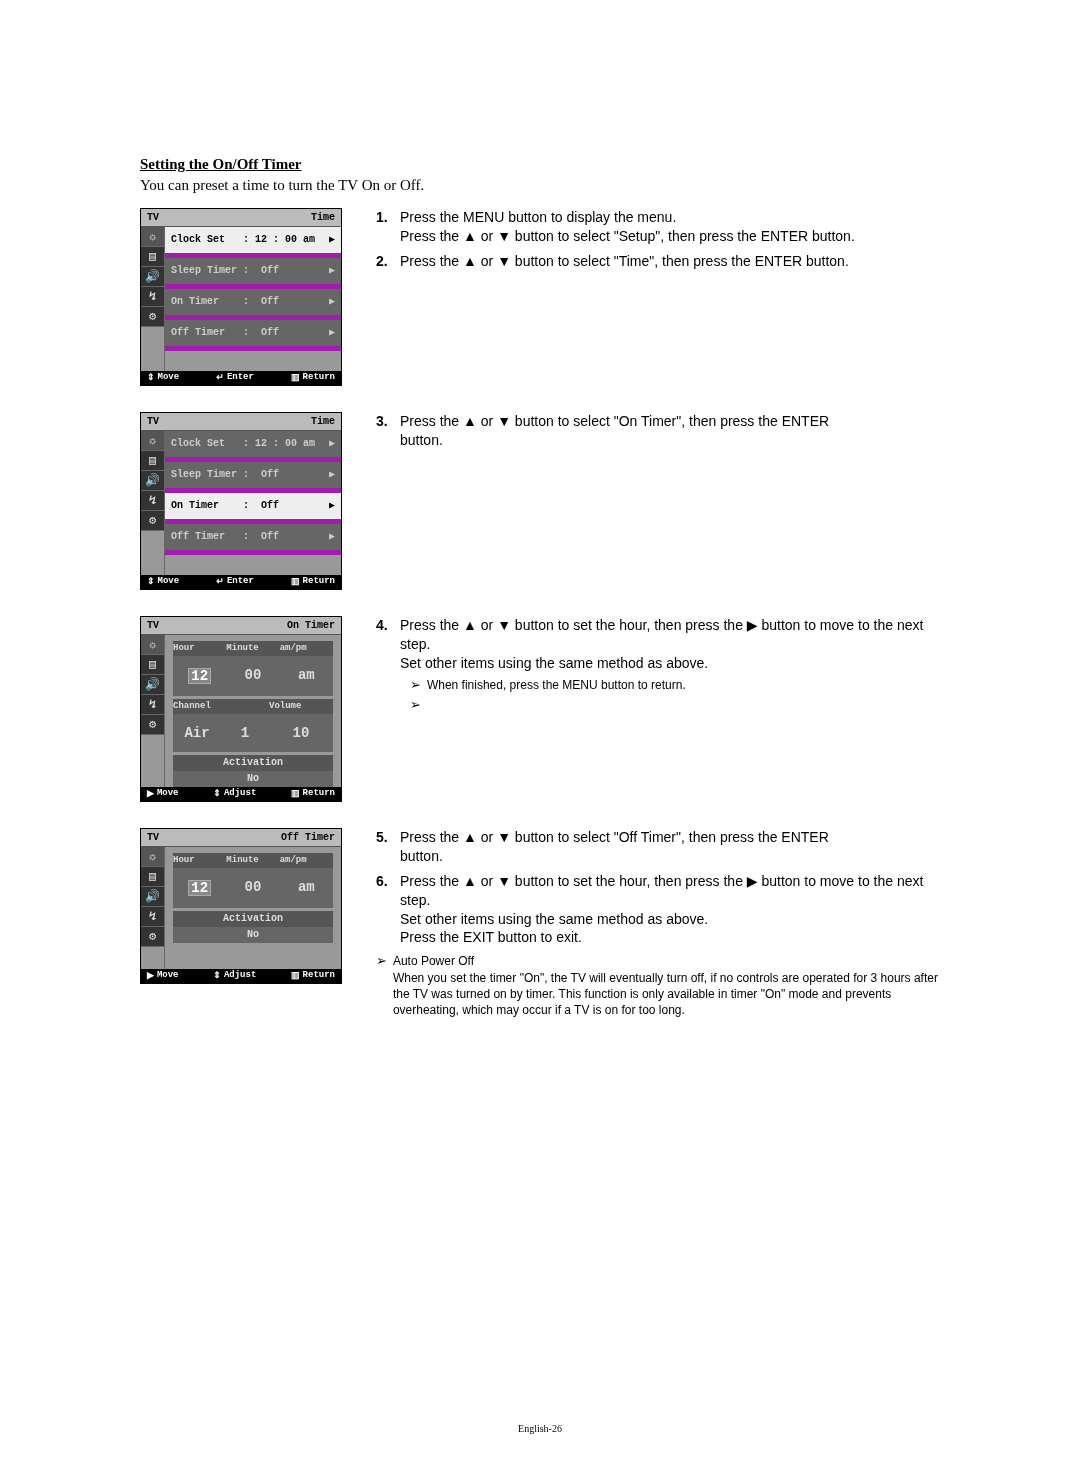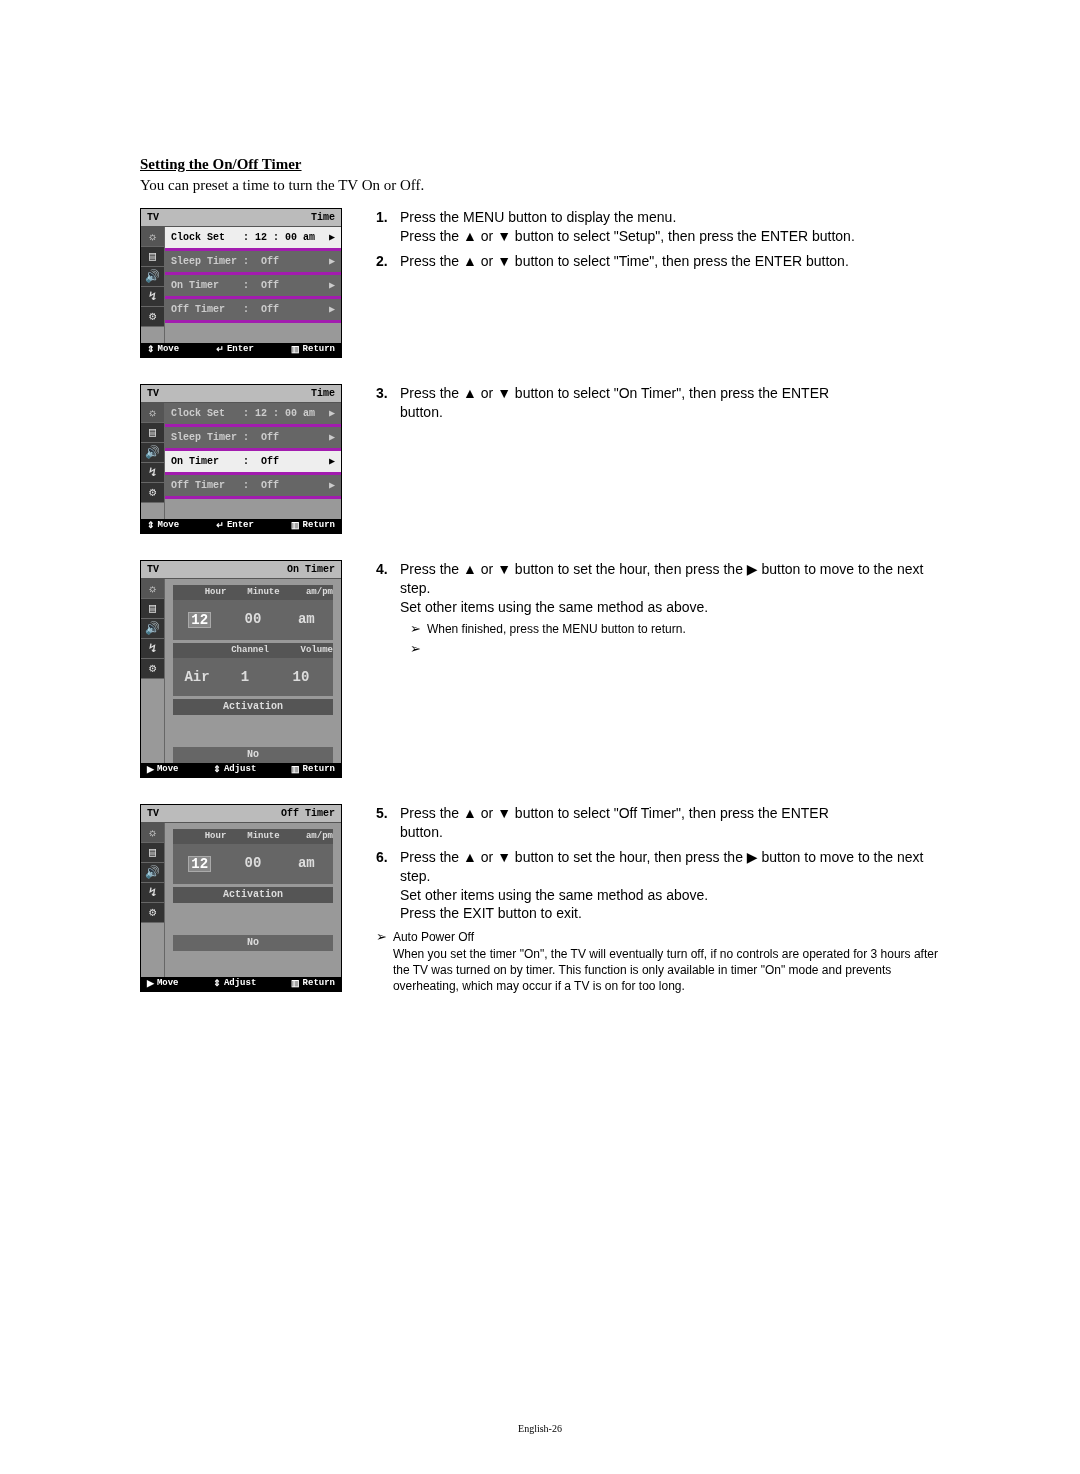--- a/index.html
+++ b/index.html
@@ -74,22 +74,22 @@
     flex: 1;
     display: flex;
     flex-direction: column;
   }
   .osd-line {
     display: flex;
     align-items: center;
     padding: 4px 6px;
     background: #666;
     color: #ccc;
-    border-bottom: 3px solid #a21caf;
-    height: 24px;
+    border-bottom: 5px solid #a21caf;
+    height: 31px;
     white-space: pre;
     position: relative;
   }
   .osd-line.hl { background: #eee; color: #000; }
   .osd-line .arrow-r {
     position: absolute;
     right: 6px;
   }
   .osd-line .arrow-r.black { color: #000; }
   .osd-filler { flex:1; background:#999; min-height:20px; }
@@ -99,37 +99,37 @@
     display: flex;
     justify-content: space-between;
     padding: 2px 6px 3px;
     font-size: 9px;
   }
   .osd-foot span { display:inline-flex; align-items:center; gap:3px; }
   .osd-cols {
     display: flex;
     background: #555;
     color: #ddd;
-    text-align: right;
+    text-align: left;
     font-size: 9px;
   }
   .osd-cols > div { flex:1; padding:3px 0; }
   .osd-vals {
     display: flex;
     background: #666;
     color: #ddd;
     text-align: center;
   }
   .osd-vals > div { flex:1; padding:12px 0; font-size:14px; }
   .boxed { display:inline-block; border:1px solid #aaa; background:#888; padding:0 2px; color:#fff; }
   .osd-center {
     background:#555; color:#ddd; text-align:center; padding:3px 0; font-size:10px;
   }
   .osd-center2 {
-    background:#666; color:#ddd; text-align:center; padding:3px 0; font-size:10px;margin-top:32px;
+    background:#666; color:#ddd; text-align:center; padding:3px 0; font-size:10px;
   }
 
   .instructions { flex:1; font-size:14px; line-height:1.35; }
   ol.steps { list-style:none; padding:0; margin:0; }
   ol.steps > li { position:relative; padding-left:24px; margin-bottom:6px; }
   ol.steps > li .num {
     position:absolute; left:0; top:0; font-weight:bold;
   }
   .sym { font-family: Arial, sans-serif; }
   .sub { display:flex; align-items:flex-start; gap:6px; margin-top:4px; font-size:12px; padding-left:10px; }

